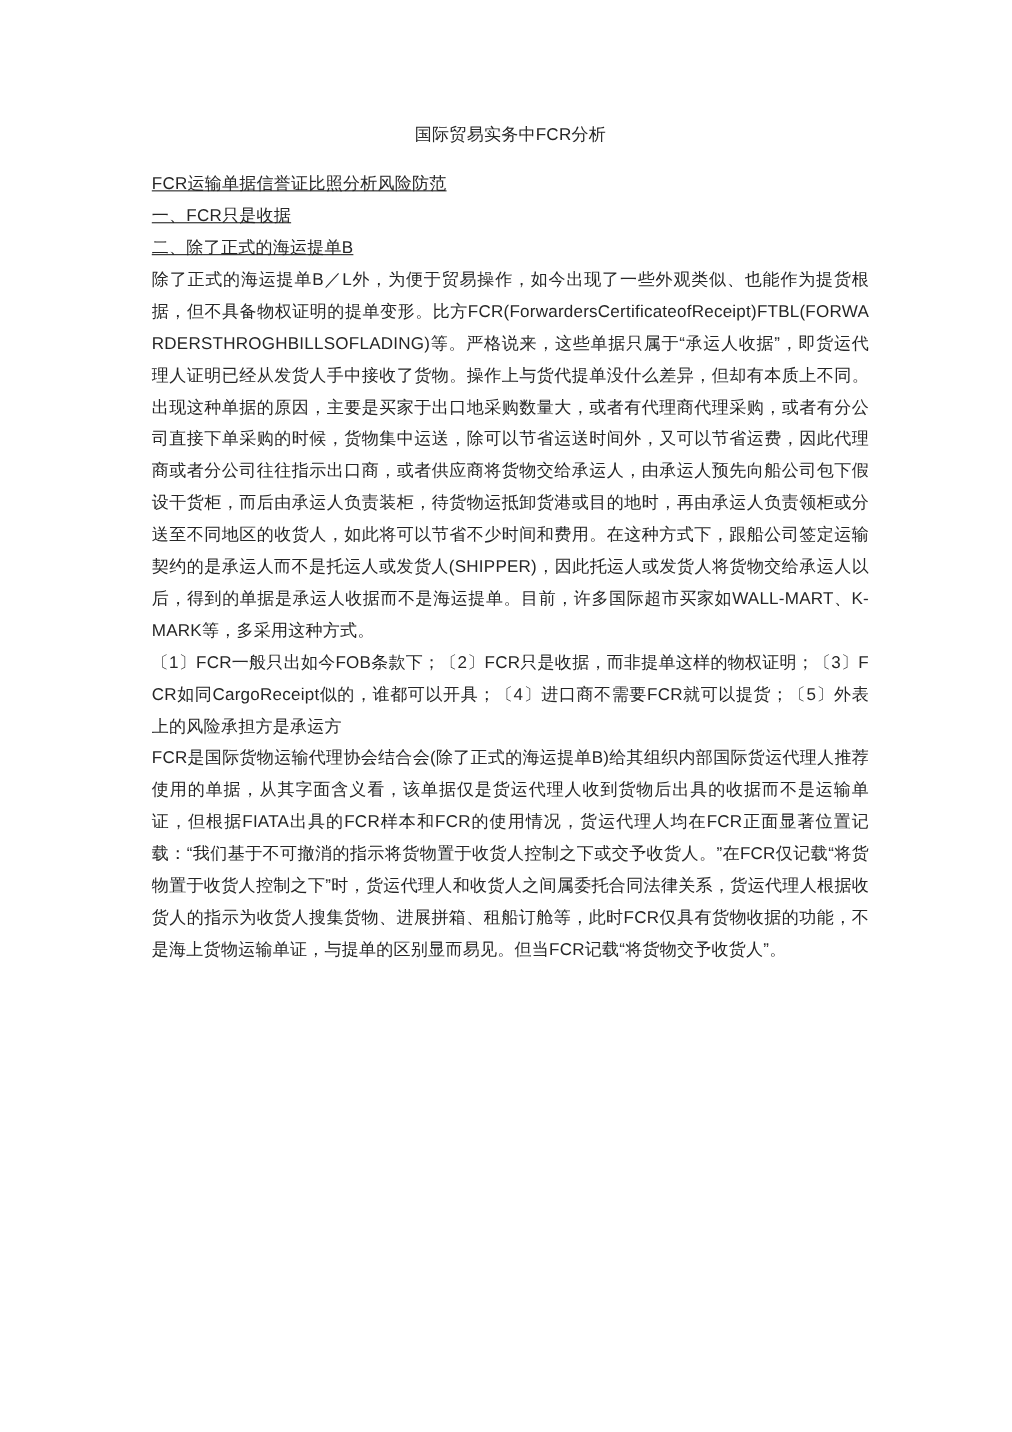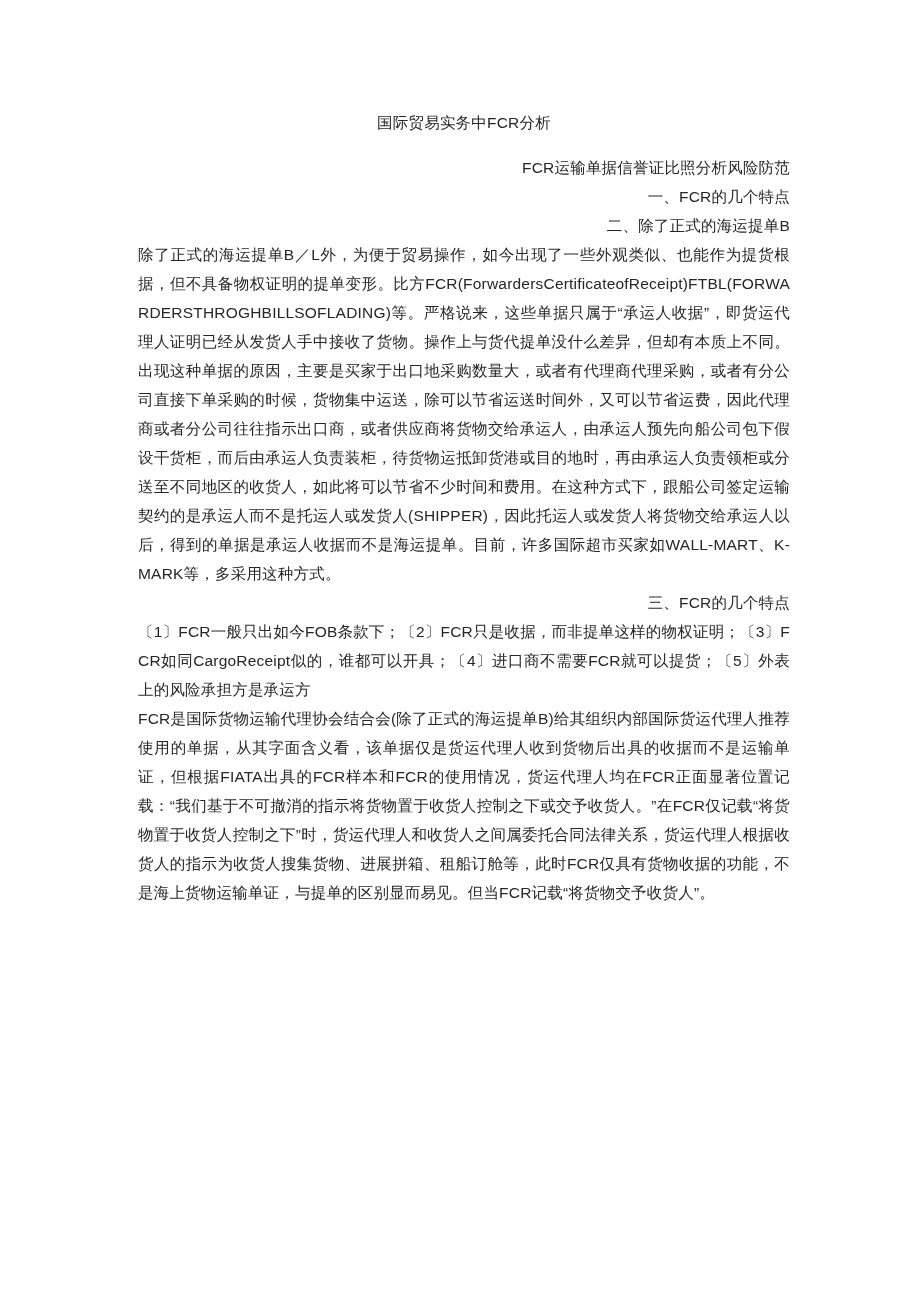--- a/index.html
+++ b/index.html
@@ -33,30 +33,30 @@
     word-break: break-all;
     margin: 0;
     color: #262626;
   }
   .title {
     text-align: center;
     margin-bottom: 16px;
     font-weight: normal;
   }
   .heading {
-    text-align: right;
+    text-align: left;
+    text-decoration: underline;
   }
 </style>
 </head>
 <body>
 
 <div class="doc-page">
   <div class="doc-content">
       <p class="block title">国际贸易实务中FCR分析</p>
       <p class="block heading">FCR运输单据信誉证比照分析风险防范</p>
-      <p class="block heading">一、FCR的几个特点</p>
+      <p class="block heading">一、FCR只是收据</p>
       <p class="block heading">二、除了正式的海运提单B</p>
       <p class="block body">除了正式的海运提单B／L外，为便于贸易操作，如今出现了一些外观类似、也能作为提货根据，但不具备物权证明的提单变形。比方FCR(ForwardersCertificateofReceipt)FTBL(FORWARDERSTHROGHBILLSOFLADING)等。严格说来，这些单据只属于“承运人收据”，即货运代理人证明已经从发货人手中接收了货物。操作上与货代提单没什么差异，但却有本质上不同。出现这种单据的原因，主要是买家于出口地采购数量大，或者有代理商代理采购，或者有分公司直接下单采购的时候，货物集中运送，除可以节省运送时间外，又可以节省运费，因此代理商或者分公司往往指示出口商，或者供应商将货物交给承运人，由承运人预先向船公司包下假设干货柜，而后由承运人负责装柜，待货物运抵卸货港或目的地时，再由承运人负责领柜或分送至不同地区的收货人，如此将可以节省不少时间和费用。在这种方式下，跟船公司签定运输契约的是承运人而不是托运人或发货人(SHIPPER)，因此托运人或发货人将货物交给承运人以后，得到的单据是承运人收据而不是海运提单。目前，许多国际超市买家如WALL-MART、K-MARK等，多采用这种方式。</p>
-      <p class="block heading">三、FCR的几个特点</p>
       <p class="block body">〔1〕FCR一般只出如今FOB条款下；〔2〕FCR只是收据，而非提单这样的物权证明；〔3〕FCR如同CargoReceipt似的，谁都可以开具；〔4〕进口商不需要FCR就可以提货；〔5〕外表上的风险承担方是承运方</p>
       <p class="block body">FCR是国际货物运输代理协会结合会(除了正式的海运提单B)给其组织内部国际货运代理人推荐使用的单据，从其字面含义看，该单据仅是货运代理人收到货物后出具的收据而不是运输单证，但根据FIATA出具的FCR样本和FCR的使用情况，货运代理人均在FCR正面显著位置记载：“我们基于不可撤消的指示将货物置于收货人控制之下或交予收货人。”在FCR仅记载“将货物置于收货人控制之下”时，货运代理人和收货人之间属委托合同法律关系，货运代理人根据收货人的指示为收货人搜集货物、进展拼箱、租船订舱等，此时FCR仅具有货物收据的功能，不是海上货物运输单证，与提单的区别显而易见。但当FCR记载“将货物交予收货人”。</p>
     </div>
 </div>
 
 </body></html>

